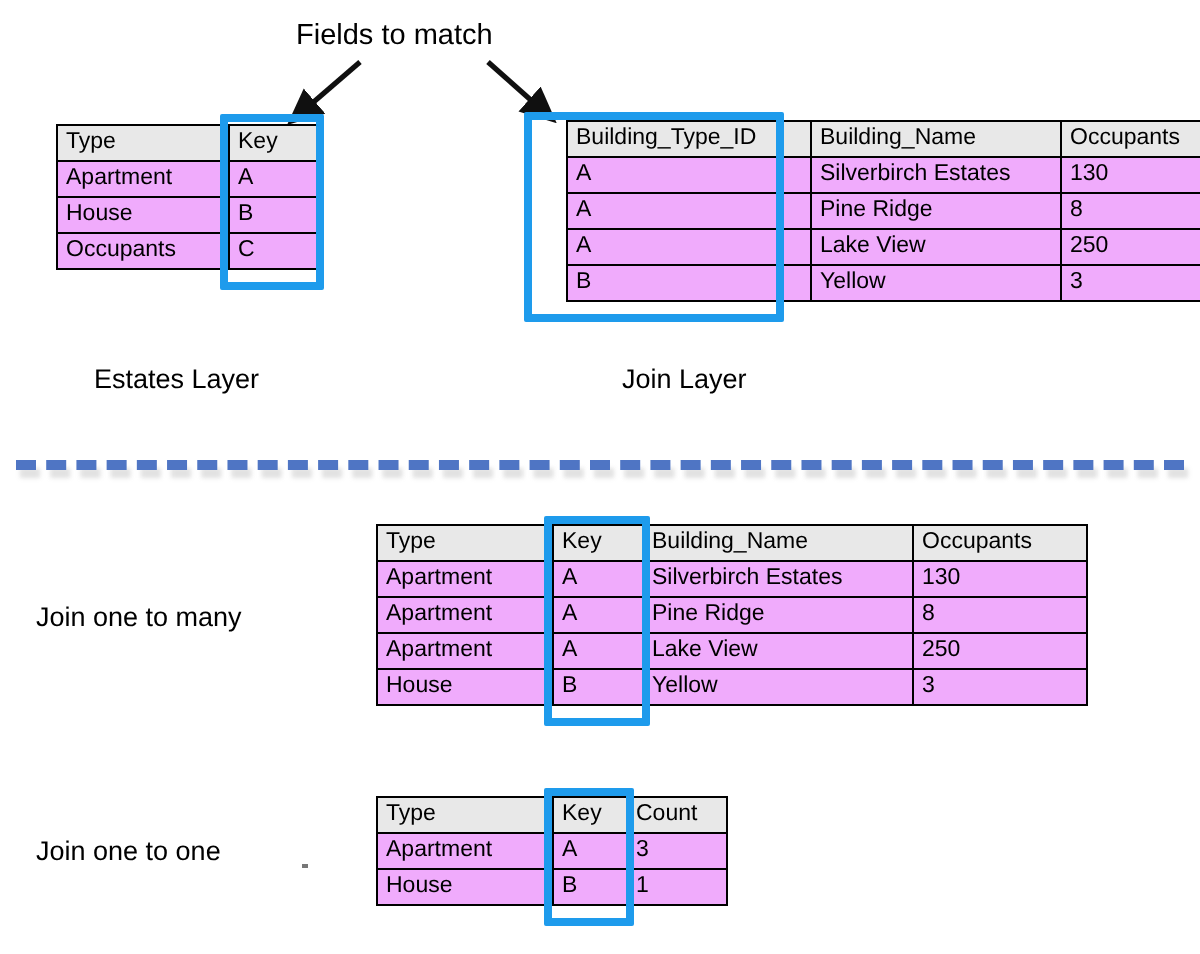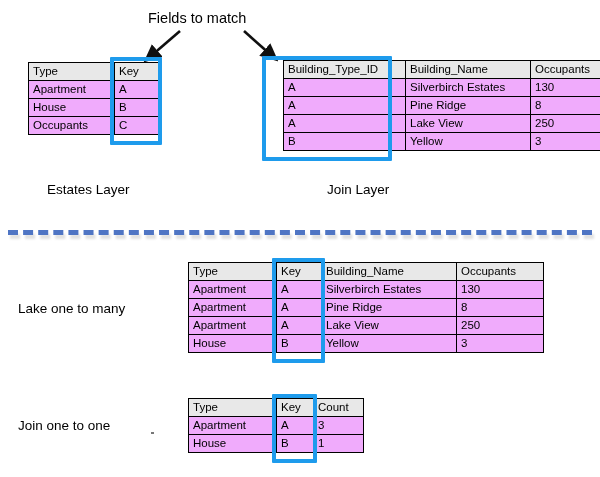--- a/index.html
+++ b/index.html
@@ -183,26 +183,26 @@
       </tr>
       <tr>
         <td>B</td>
         <td>Yellow</td>
         <td>3</td>
       </tr>
     </tbody>
   </table>
   <div class="hl" style="left:262px; top:56px; width:130px; height:105px;"></div>
 
-  <div class="lbl caption" style="left:327px; top:182px;">Join Layer</div>
+  <div class="lbl caption" style="left:311px; top:182px;">Join Layer</div>
 
   <div class="divider-shadow"></div>
   <div class="divider"></div>
 
-  <div class="lbl rowlabel" style="left:18px; top:301px;">Lake one to many</div>
+  <div class="lbl rowlabel" style="left:18px; top:301px;">Join one to many</div>
 
   <table class="tbl" id="tbl-otm" style="left:188px; top:262px; width:355px;">
     <colgroup>
         <col style="width:88px">
         <col style="width:45px">
         <col style="width:135px">
         <col style="width:87px">
       </colgroup>
     <thead>
       <tr>

